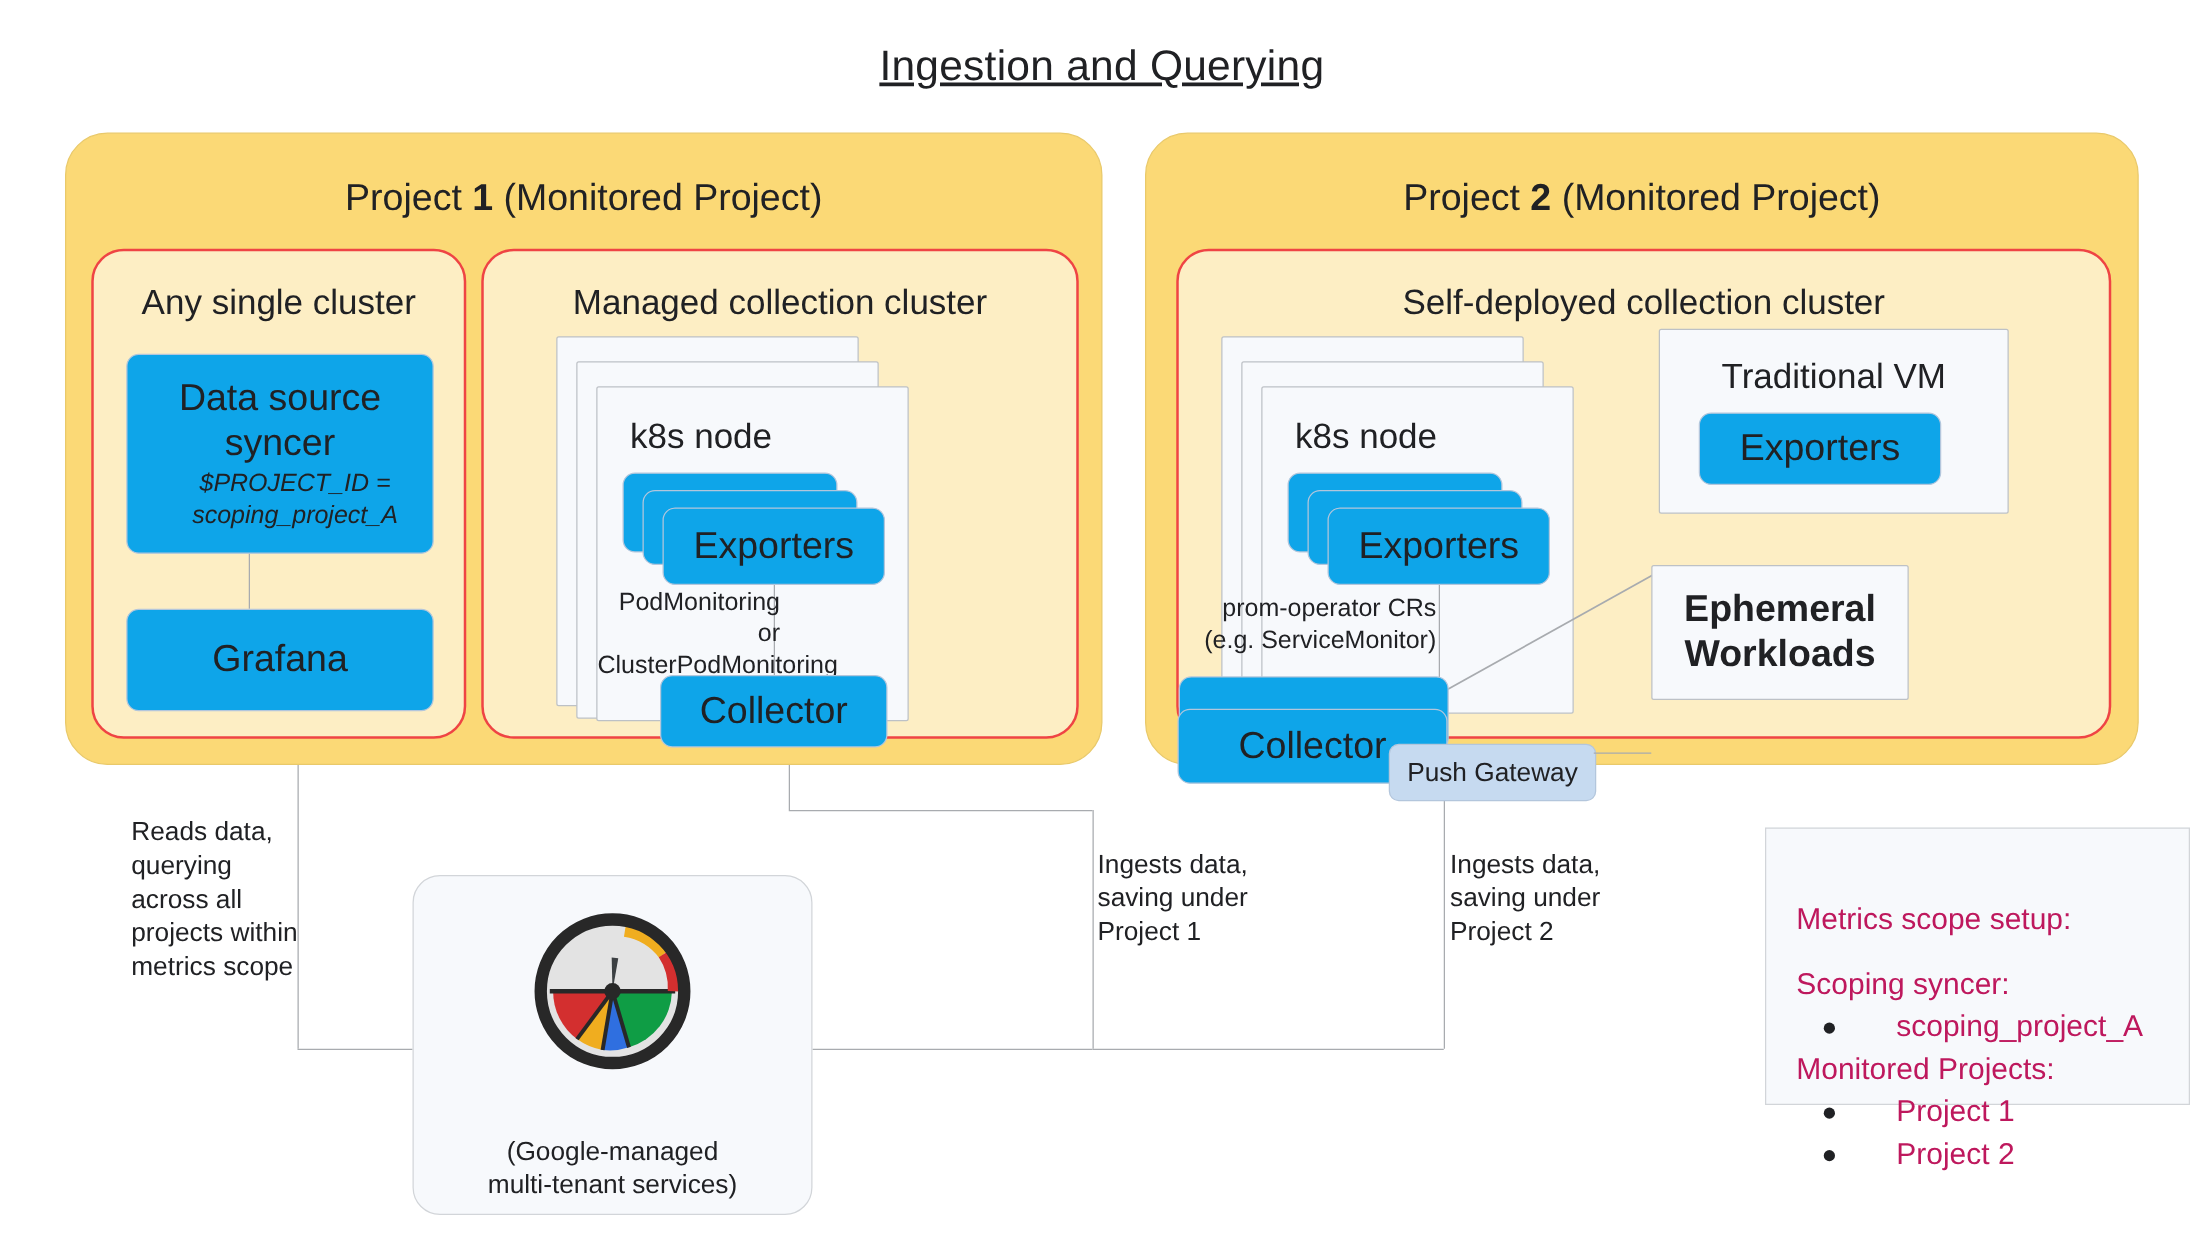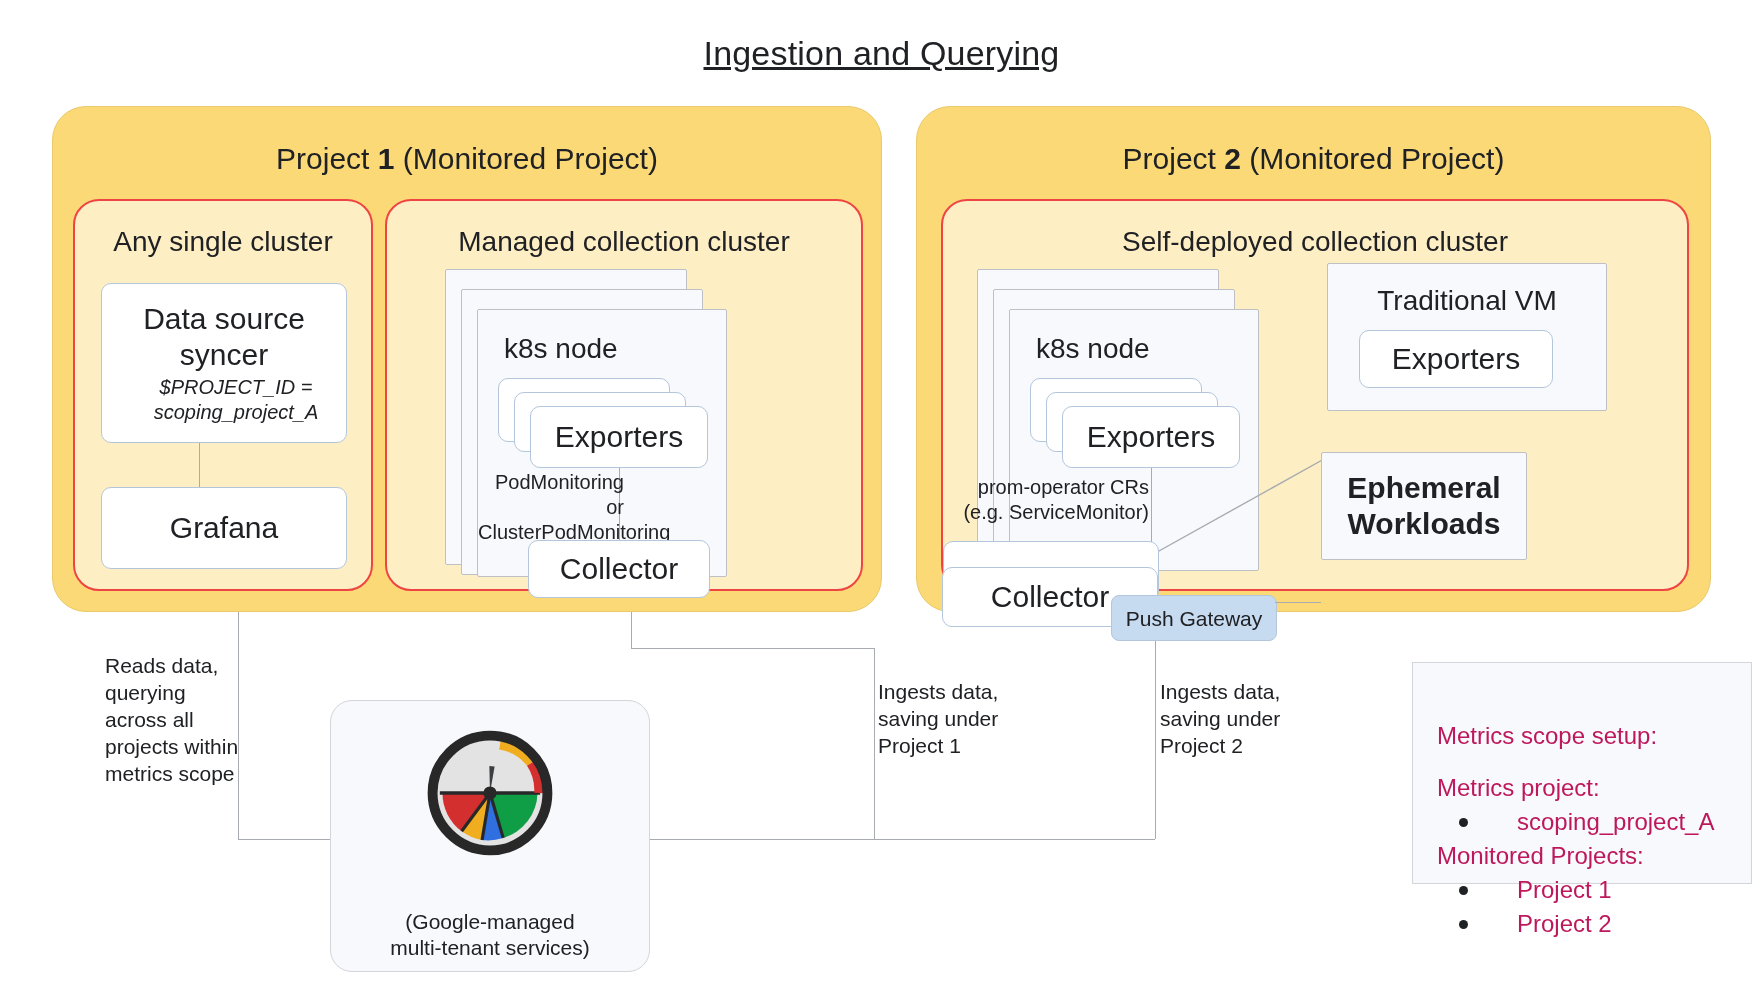--- a/index.html
+++ b/index.html
@@ -80,21 +80,21 @@
     left: 26px;
     top: 22px;
     font-size: 28px;
     line-height: 34px;
     color: #202124;
     white-space: nowrap;
   }
 
   
   .blue-box {
-    background: #ffffff;
+    background: #0ea5e9;
     border: 1px solid #b3c6dc;
     border-radius: 10px;
     display: flex;
     align-items: center;
     justify-content: center;
     text-align: center;
     font-size: 30px;
     line-height: 34px;
     color: #202124;
   }
@@ -393,21 +393,21 @@
     </div>
 
     <div class="monarch-sub">(Google-managed
 multi-tenant services)</div>
   </div>
 
   <div class="abs legend-box" style="left:1412px; top:662px; width:340px; height:222px;">
     <div class="legend-content">
       <div>Metrics scope setup:</div>
       <div class="gap"></div>
-      <div>Metrics project:</div>
+      <div>Scoping syncer:</div>
       <ul class="legend-list">
         <li>scoping_project_A</li>
       </ul>
       <div>Monitored Projects:</div>
       <ul class="legend-list">
         <li>Project 1</li>
         <li>Project 2</li>
       </ul>
     </div>
   </div>

